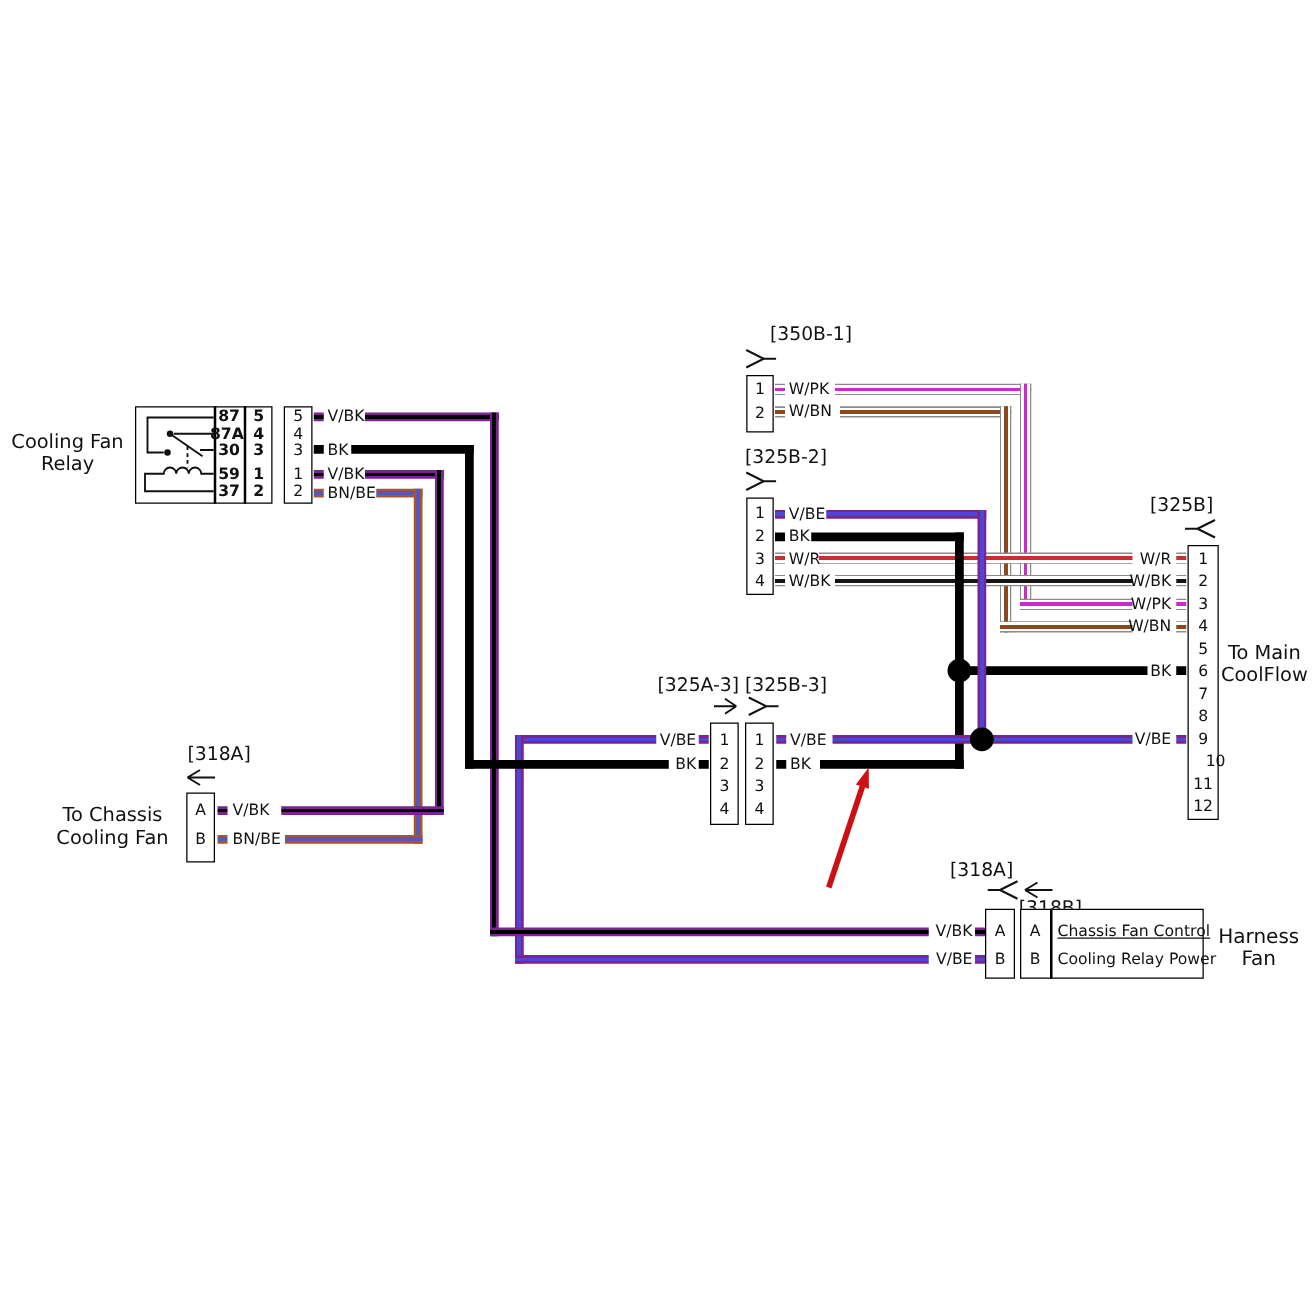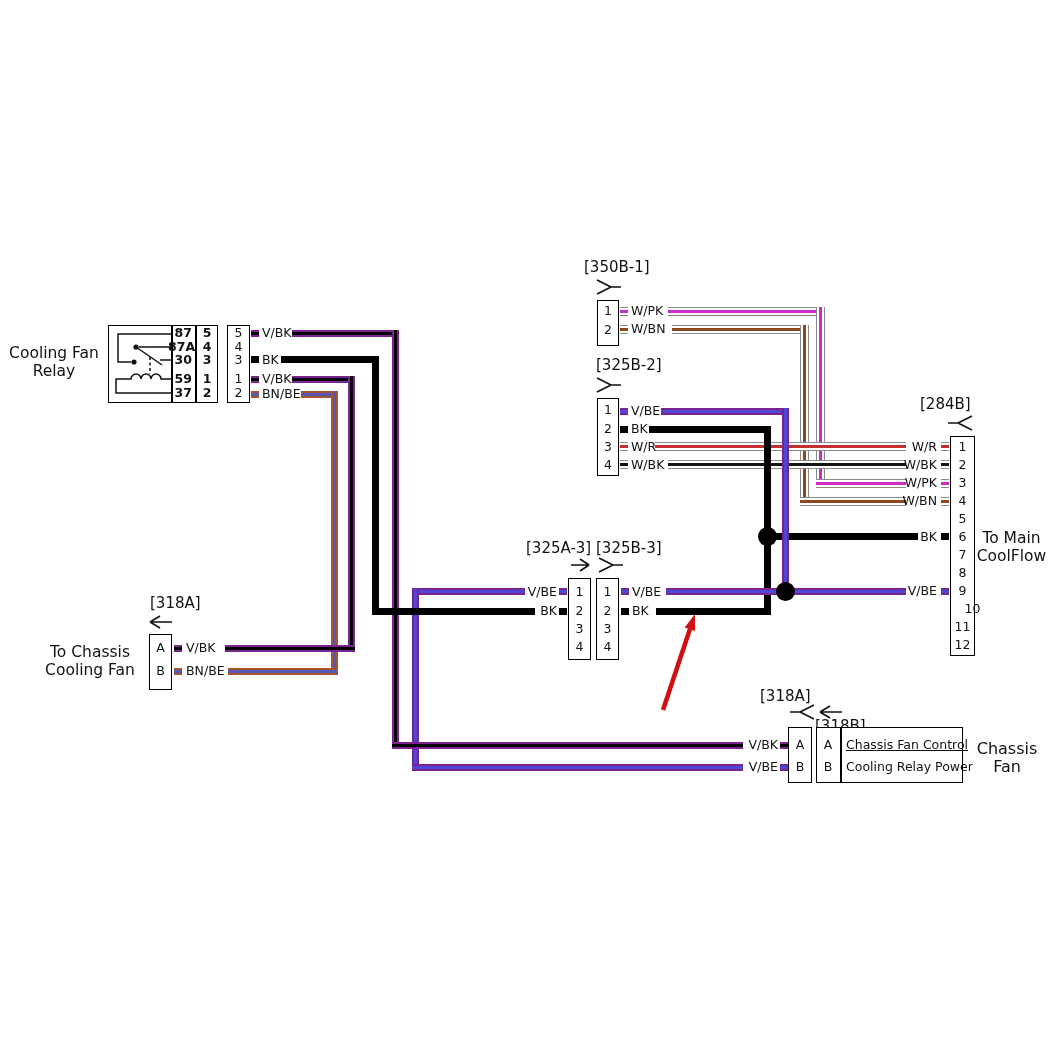--- a/index.html
+++ b/index.html
@@ -124,21 +124,21 @@
 
   <div class="wh vbk-h" style="left:251px;top:330px;width:8px;"></div>
   <div class="wh bk-w" style="left:251px;top:356px;width:8px;"></div>
   <div class="wh vbk-h" style="left:251px;top:376px;width:8px;"></div>
   <div class="wh bnbe-h" style="left:251px;top:391px;width:8px;"></div>
   <div class="wl" style="left:262px;top:326px;">V/BK</div>
   <div class="wl" style="left:262px;top:353px;">BK</div>
   <div class="wl" style="left:262px;top:372px;">V/BK</div>
   <div class="wl" style="left:262px;top:387px;">BN/BE</div>
 
-  <div class="ct" style="left:584px;top:259px;">[350B-1]</div>
+  <div class="ct" style="left:616px;top:259px;">[350B-1]</div>
   <svg class="arr" style="left:595px;top:279px;" width="26" height="16" viewBox="0 0 26 16">
     <path d="M2,1 L16,8 M2,15 L16,8 M16,8 H26" stroke="#111" stroke-width="1.6" fill="none"></path>
   </svg>
   <div class="cbox" style="left:597px;top:300px;width:22px;height:46px;"></div>
   <div class="pn" style="left:597px;top:304px;width:22px;">1</div>
   <div class="pn" style="left:597px;top:323px;width:22px;">2</div>
   <div class="wwh wpk-h" style="left:620px;top:307px;width:8px;"></div>
   <div class="wwh wbn-h" style="left:620px;top:325px;width:8px;"></div>
   <div class="wl" style="left:631px;top:304px;">W/PK</div>
   <div class="wl" style="left:631px;top:322px;">W/BN</div>
@@ -154,21 +154,21 @@
   <div class="pn" style="left:597px;top:458px;width:22px;">4</div>
   <div class="wh vbe-h" style="left:620px;top:408px;width:8px;"></div>
   <div class="wh bk-w" style="left:620px;top:426px;width:8px;"></div>
   <div class="wwh wr-h" style="left:620px;top:442px;width:8px;"></div>
   <div class="wwh wbk-h" style="left:620px;top:460px;width:8px;"></div>
   <div class="wl" style="left:631px;top:404px;">V/BE</div>
   <div class="wl" style="left:631px;top:422px;">BK</div>
   <div class="wl" style="left:631px;top:440px;">W/R</div>
   <div class="wl" style="left:631px;top:458px;">W/BK</div>
 
-  <div class="ct" style="left:920px;top:396px;">[284B]</div>
+  <div class="ct" style="left:920px;top:396px;">[325B]</div>
   <svg class="arr" style="left:948px;top:415px;" width="26" height="16" viewBox="0 0 26 16">
     <path d="M24,1 L10,8 M24,15 L10,8 M10,8 H0" stroke="#111" stroke-width="1.6" fill="none"></path>
   </svg>
   <div class="cbox" style="left:950px;top:436px;width:25px;height:220px;"></div>
   <div class="pn" style="left:950px;top:440px;width:25px;">1</div>
   <div class="pn" style="left:950px;top:458px;width:25px;">2</div>
   <div class="pn" style="left:950px;top:476px;width:25px;">3</div>
   <div class="pn" style="left:950px;top:494px;width:25px;">4</div>
   <div class="pn" style="left:950px;top:512px;width:25px;">5</div>
   <div class="pn" style="left:950px;top:530px;width:25px;">6</div>
@@ -183,21 +183,21 @@
   <div class="wwh wpk-h" style="left:941px;top:479px;width:8px;"></div>
   <div class="wwh wbn-h" style="left:941px;top:497px;width:8px;"></div>
   <div class="wh bk-w" style="left:941px;top:533px;width:8px;"></div>
   <div class="wh vbe-h" style="left:941px;top:588px;width:8px;"></div>
   <div class="wl wlr" style="left:880px;top:440px;width:57px;">W/R</div>
   <div class="wl wlr" style="left:880px;top:458px;width:57px;">W/BK</div>
   <div class="wl wlr" style="left:880px;top:476px;width:57px;">W/PK</div>
   <div class="wl wlr" style="left:880px;top:494px;width:57px;">W/BN</div>
   <div class="wl wlr" style="left:880px;top:530px;width:57px;">BK</div>
   <div class="wl wlr" style="left:880px;top:584px;width:57px;">V/BE</div>
-  <div class="side" style="left:975px;top:529px;width:73px;">
+  <div class="side" style="left:975px;top:513px;width:73px;">
     <div>To Main</div>
     <div>CoolFlow</div>
   </div>
 
   <div class="ct" style="left:526px;top:540px;">[325A-3] [325B-3]</div>
   <svg class="arr" style="left:571px;top:557px;" width="26" height="16" viewBox="0 0 26 16">
     <path d="M0,8 H18 M9,2 L18,8 M9,14 L18,8" stroke="#111" stroke-width="1.6" fill="none"></path>
   </svg>
   <svg class="arr" style="left:597px;top:557px;" width="26" height="16" viewBox="0 0 26 16">
     <path d="M2,1 L16,8 M2,15 L16,8 M16,8 H26" stroke="#111" stroke-width="1.6" fill="none"></path>
@@ -252,21 +252,21 @@
   <div class="vline" style="left:840px;top:727px;height:56px;"></div>
   <div class="pn" style="left:816px;top:738px;width:24px;">A</div>
   <div class="pn" style="left:816px;top:760px;width:24px;">B</div>
   <div class="wl" style="left:846px;top:738px;text-decoration:underline;">Chassis Fan Control</div>
   <div class="wl" style="left:846px;top:760px;">Cooling Relay Power</div>
   <div class="wh vbk-h" style="left:780px;top:742px;width:8px;"></div>
   <div class="wh vbe-h" style="left:780px;top:764px;width:8px;"></div>
   <div class="wl wlr" style="left:742px;top:738px;width:36px;">V/BK</div>
   <div class="wl wlr" style="left:742px;top:760px;width:36px;">V/BE</div>
   <div class="side" style="left:966px;top:740px;width:82px;font-size:16px;">
-    <div>Chassis</div>
+    <div>Harness</div>
     <div>Fan</div>
   </div>
 
   <svg class="arr" style="left:648px;top:605px;" width="60" height="115" viewBox="0 0 60 115">
     <line x1="15" y1="105" x2="42" y2="24" stroke="#D01010" stroke-width="4.5"></line>
     <polygon points="47,9 47.1,25.9 36.7,22.5" fill="#D01010"></polygon>
   </svg>
 
 </div>
 

